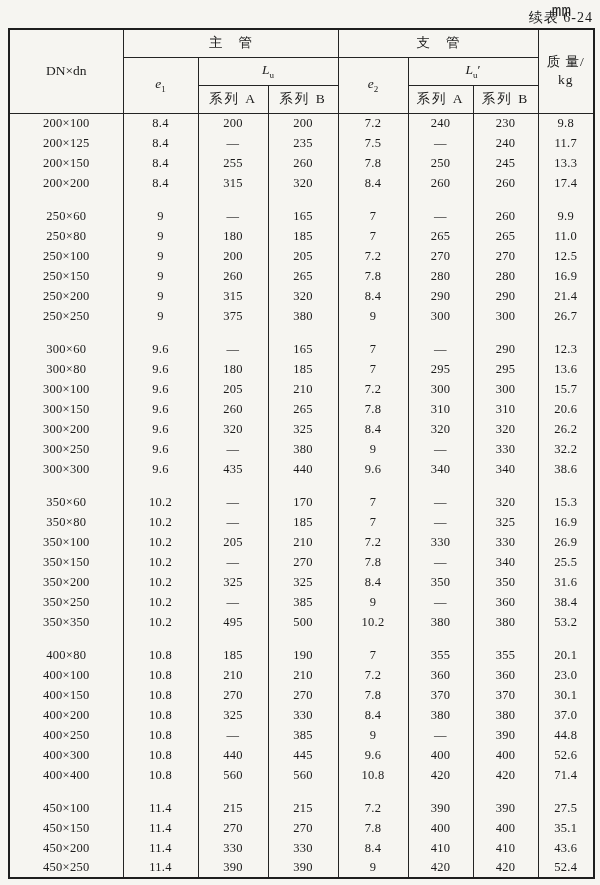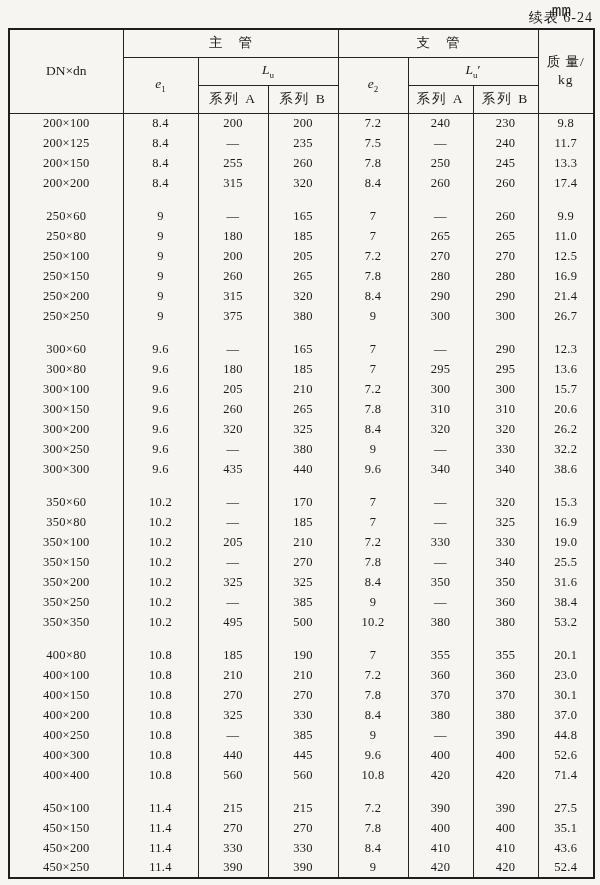--- a/index.html
+++ b/index.html
@@ -330,21 +330,21 @@
           <td>16.9</td>
         </tr>
         <tr>
           <td>350×100</td>
           <td>10.2</td>
           <td>205</td>
           <td>210</td>
           <td>7.2</td>
           <td>330</td>
           <td>330</td>
-          <td>19.0</td>
+          <td>26.9</td>
         </tr>
         <tr>
           <td>350×150</td>
           <td>10.2</td>
           <td>—</td>
           <td>270</td>
           <td>7.8</td>
           <td>—</td>
           <td>340</td>
           <td>25.5</td>

